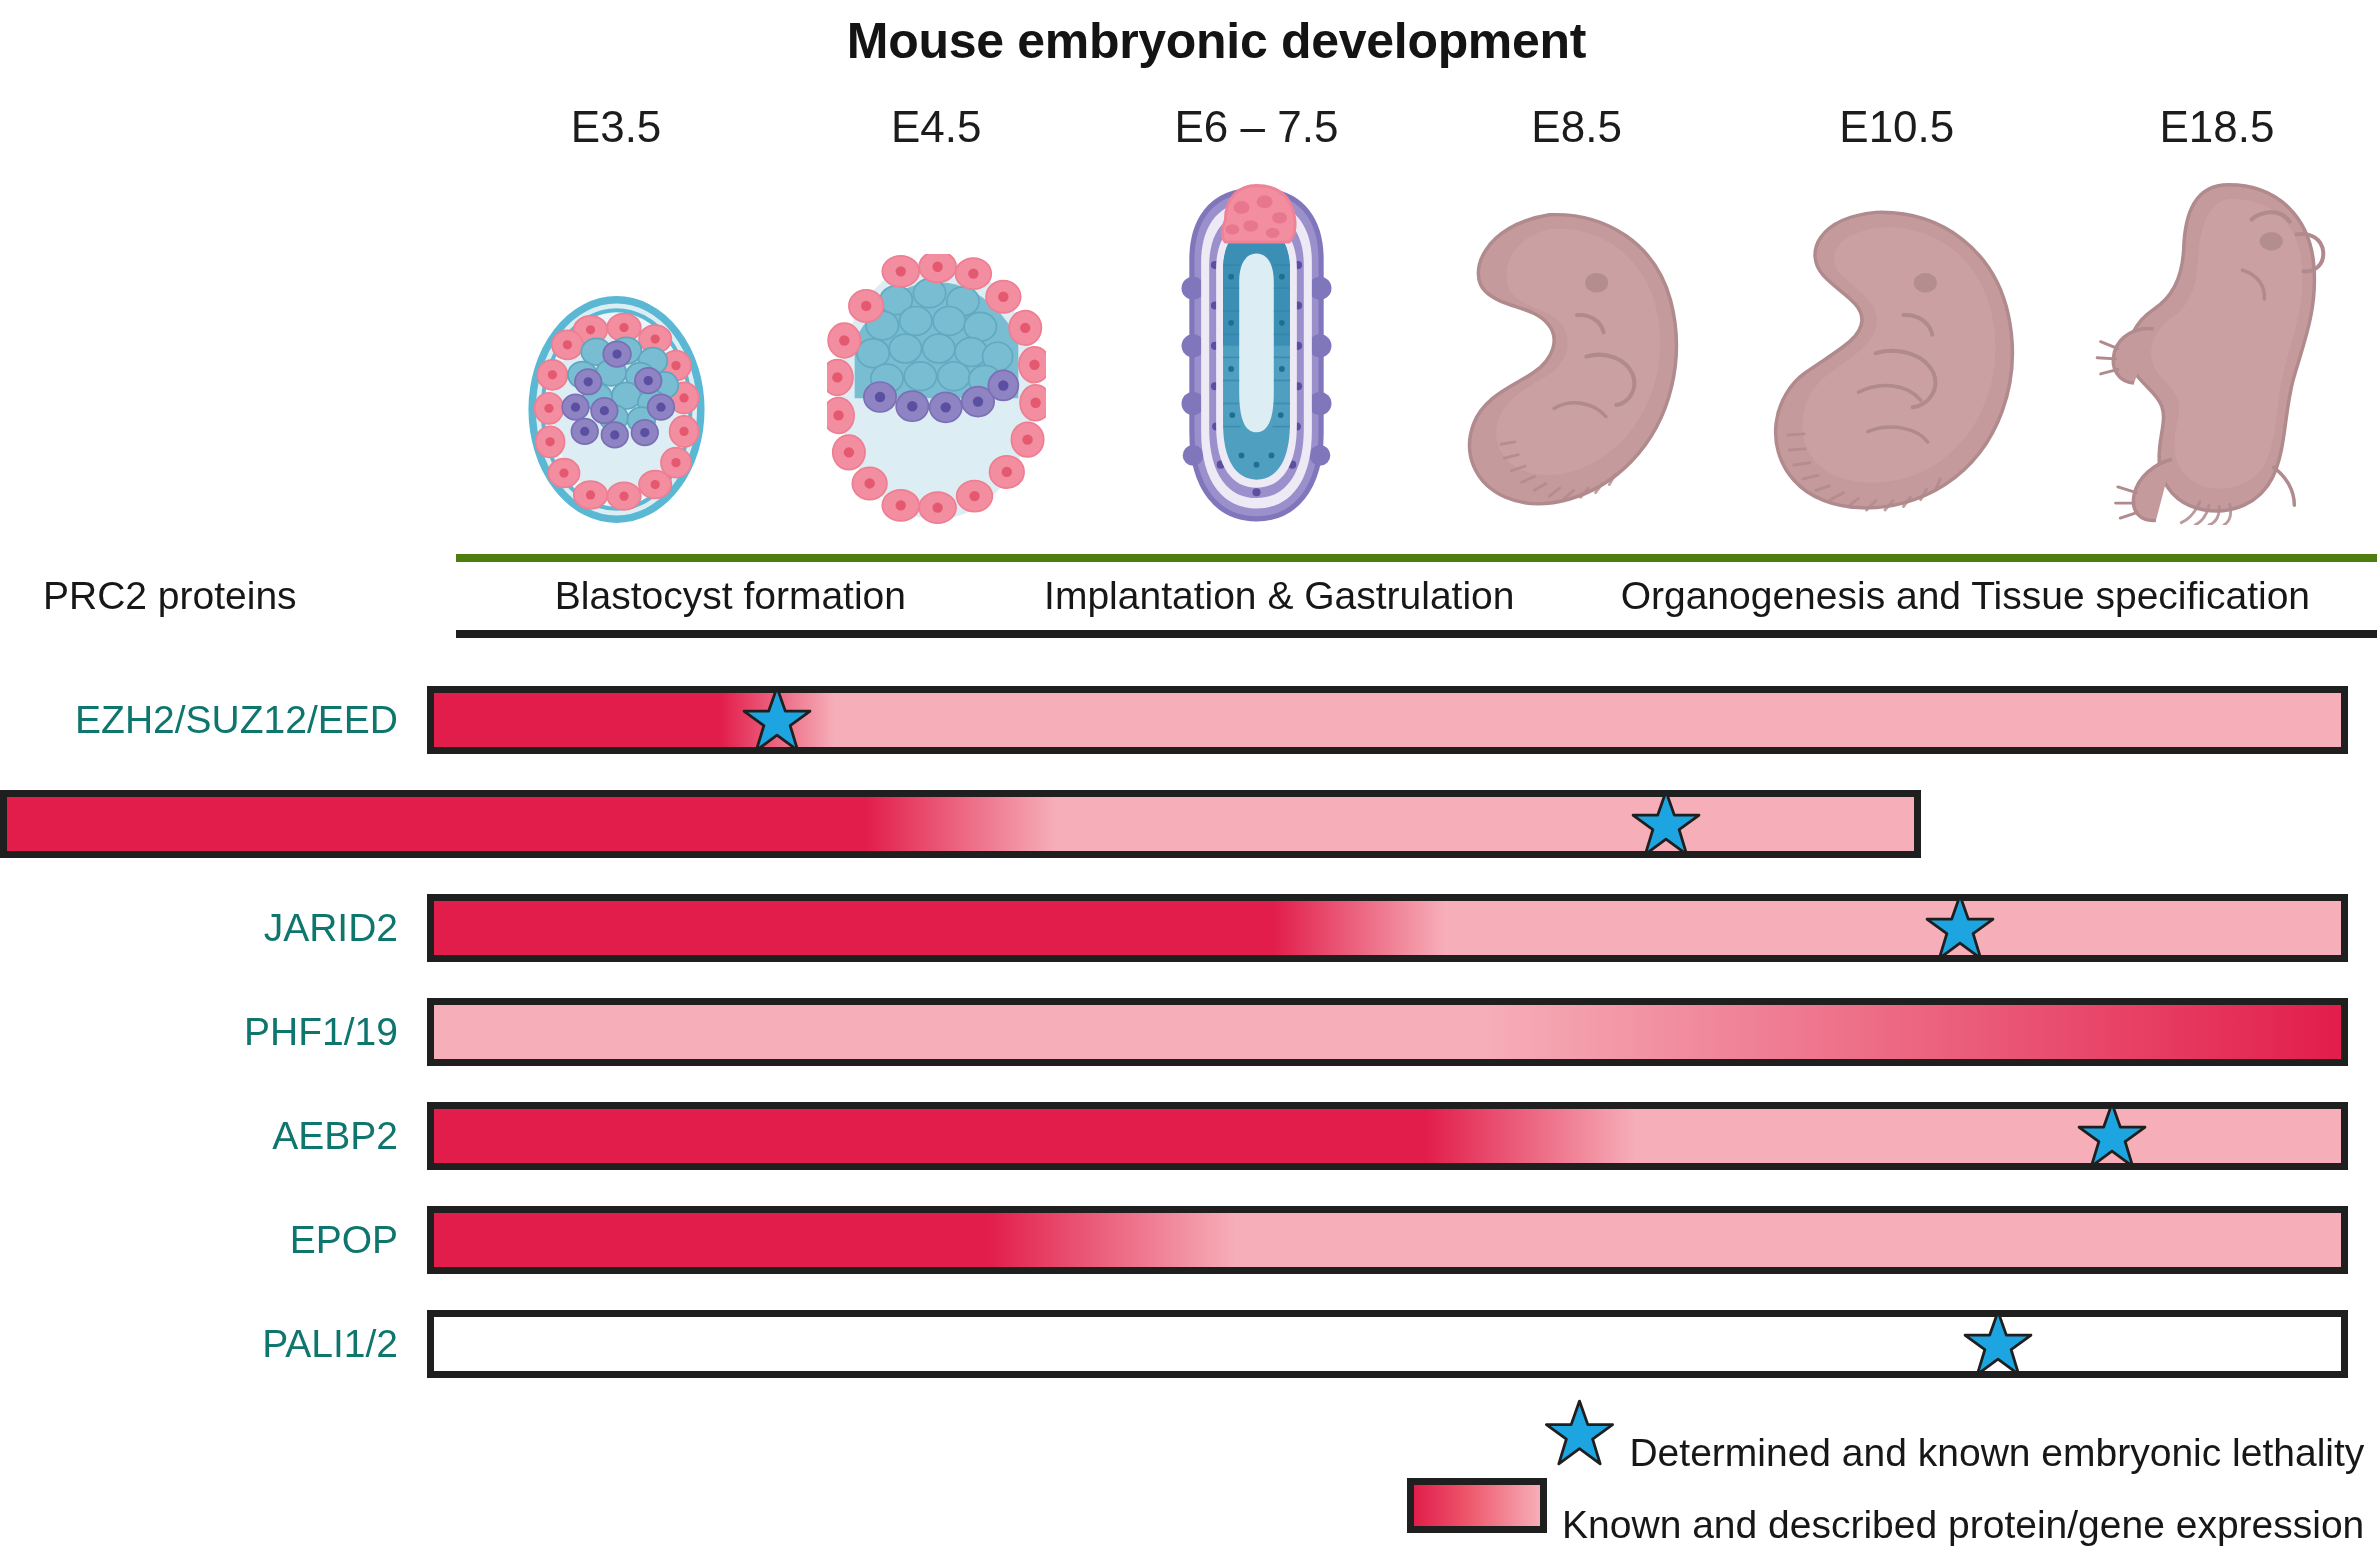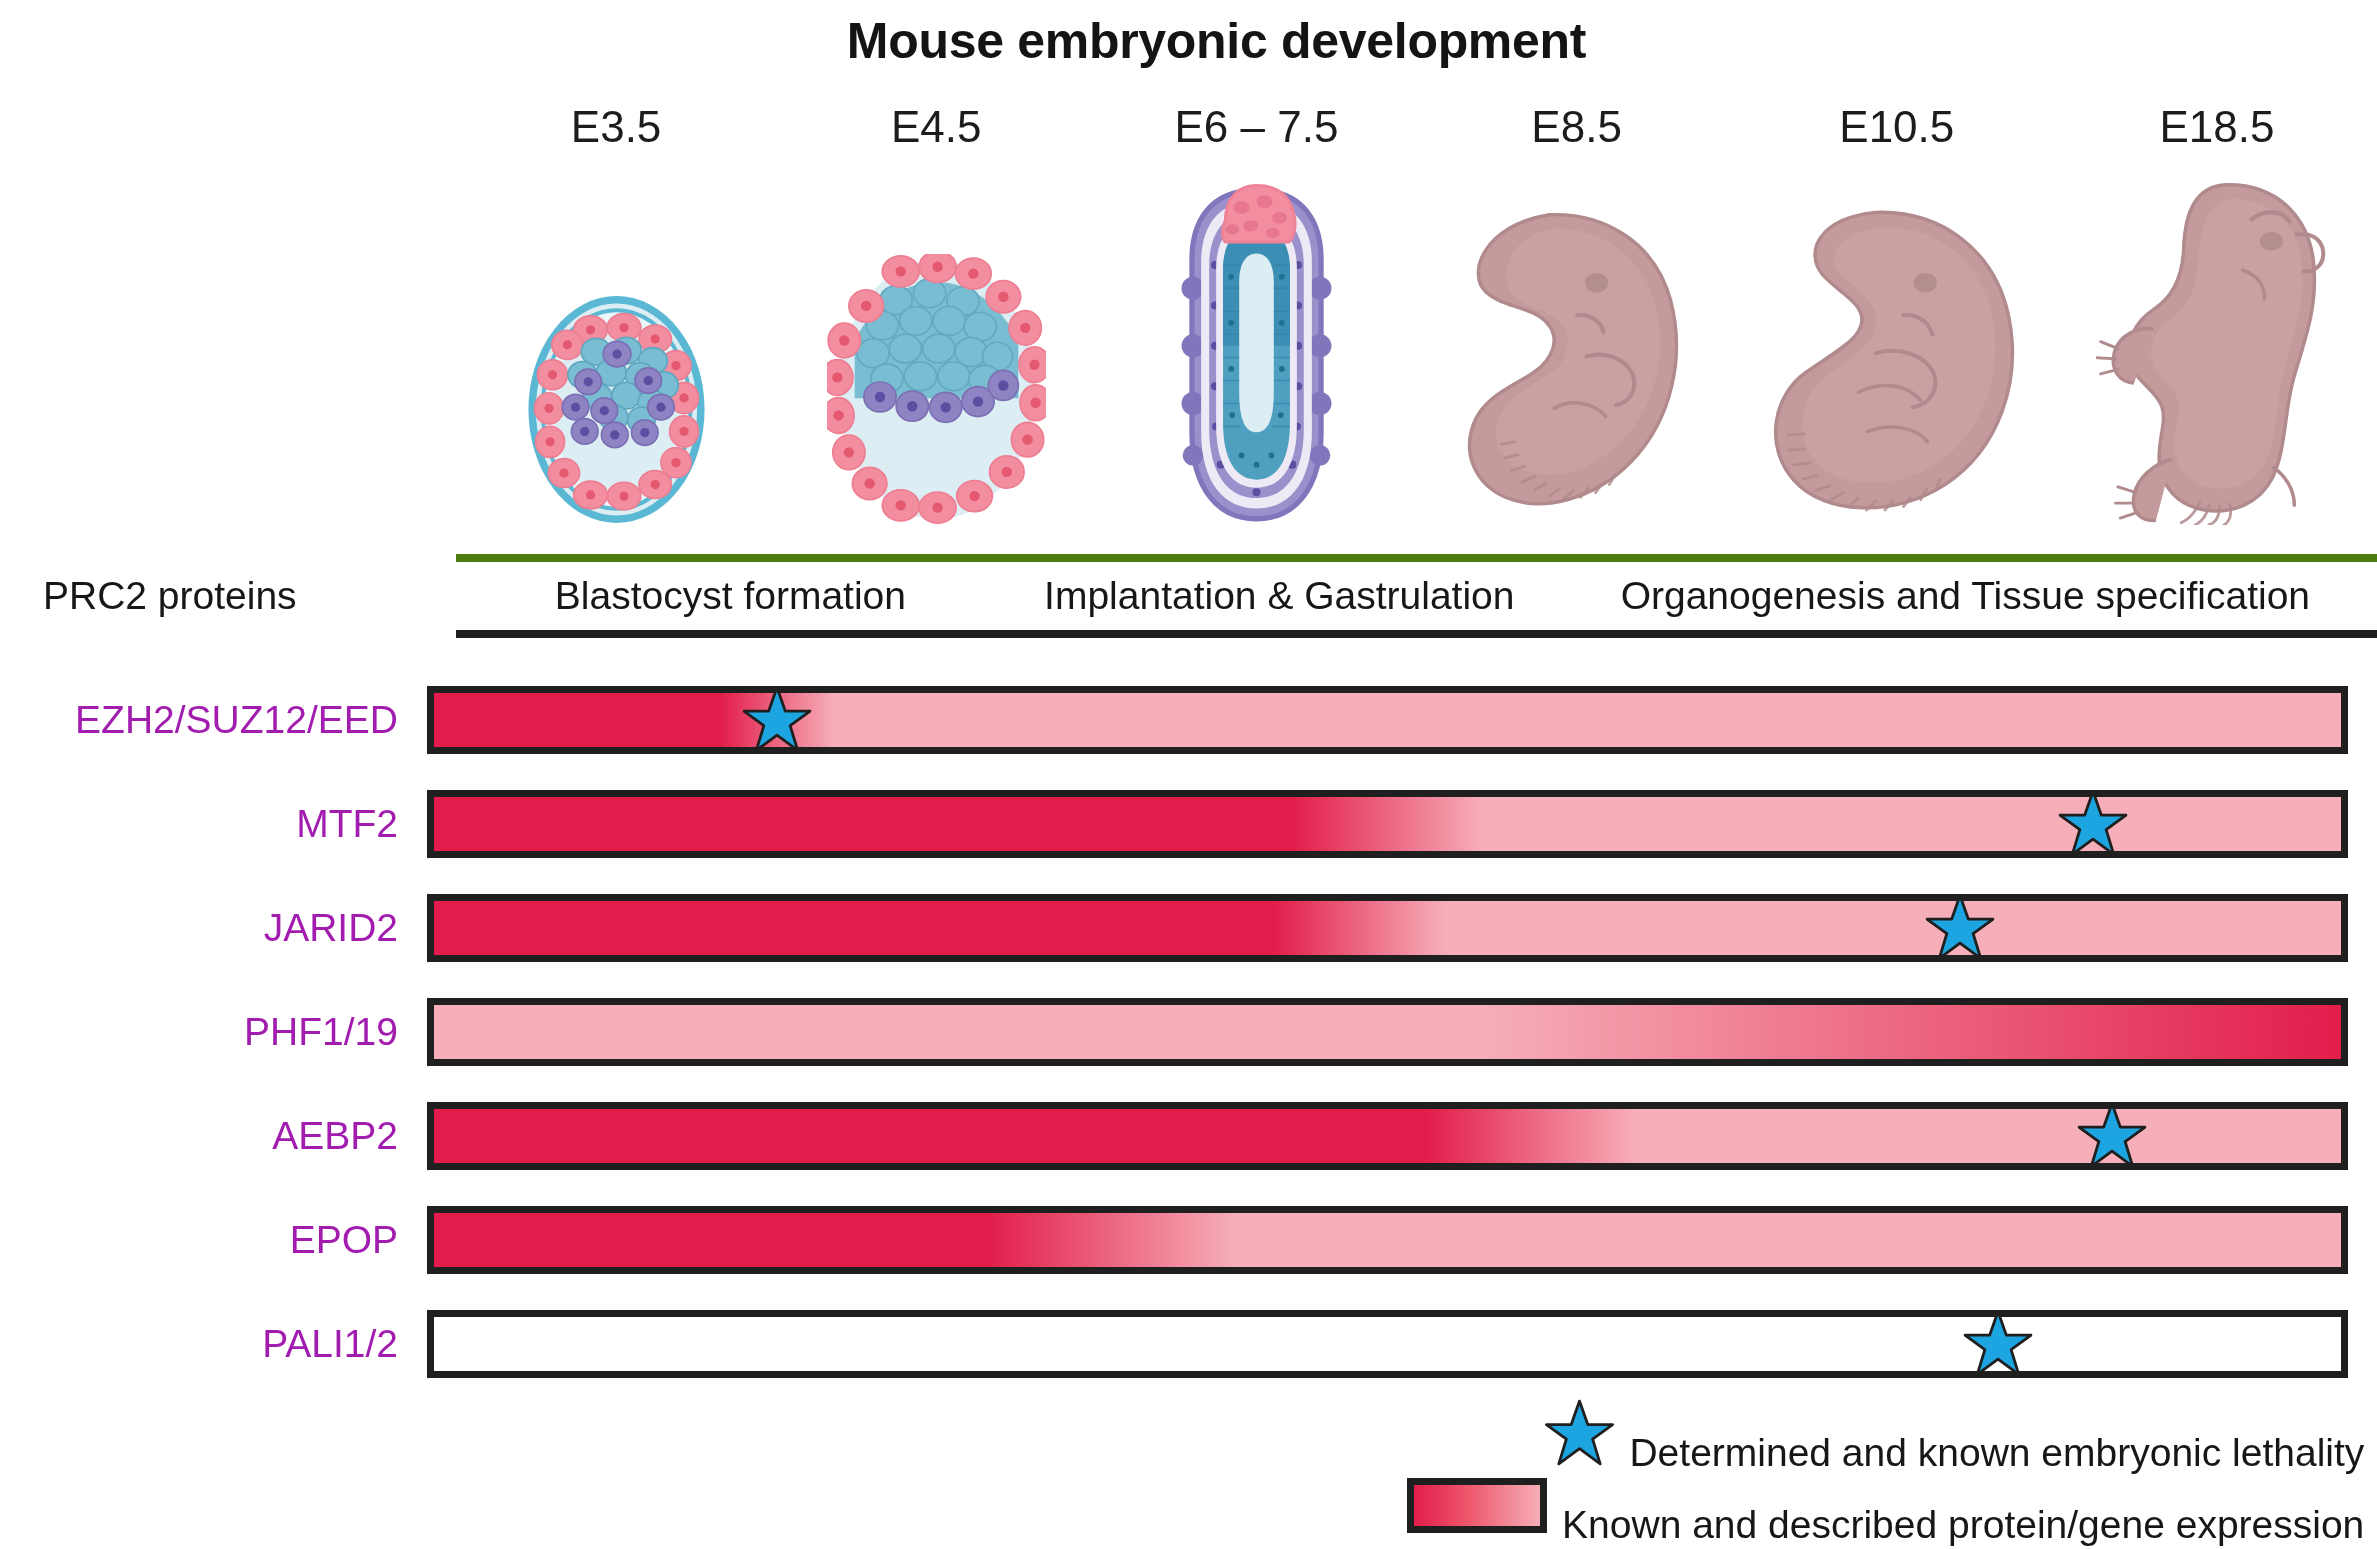--- a/index.html
+++ b/index.html
@@ -112,21 +112,21 @@
     height: 104px;
     display: flex;
     align-items: center;
   }
   .expr-row-label {
     width: 427px;
     box-sizing: border-box;
     padding-right: 29px;
     text-align: right;
     font-size: 39px;
-    color: #a21caf;
+    color: #0f766e;
     white-space: nowrap;
   }
   .expr-bar-wrap {
     position: relative;
     width: 1921px;
     height: 68px;
     border: 7.5px solid #1f1f1f;
     box-sizing: border-box;
     background: #ffffff;
   }
@@ -524,21 +524,20 @@
     <div class="expr-row">
       <div class="expr-row-label">EZH2/SUZ12/EED</div>
       <div class="expr-bar-wrap">
         <div class="expr-bar-fill" style="background: linear-gradient(to right, rgb(226, 29, 75) 0%, rgb(226, 29, 75) 15%, rgb(246, 174, 184) 21%, rgb(246, 174, 184) 100%);"></div>
         <svg viewBox="0 0 100 100" class="lethality-star" style="left: 18%;">
           <path d="M50 3 L62 37 L98 37 L69 58 L80 94 L50 72 L20 94 L31 58 L2 37 L38 37 Z" fill="#1CA5E0" stroke="#1f1f1f" stroke-width="4" stroke-linejoin="round"></path>
         </svg>
       </div>
     </div>
     <div class="expr-row">
-      <div class="expr-row-label">MTF2</div>
       <div class="expr-bar-wrap">
         <div class="expr-bar-fill" style="background: linear-gradient(to right, rgb(226, 29, 75) 0%, rgb(226, 29, 75) 45%, rgb(246, 174, 184) 55%, rgb(246, 174, 184) 100%);"></div>
         <svg viewBox="0 0 100 100" class="lethality-star" style="left: 87%;">
           <path d="M50 3 L62 37 L98 37 L69 58 L80 94 L50 72 L20 94 L31 58 L2 37 L38 37 Z" fill="#1CA5E0" stroke="#1f1f1f" stroke-width="4" stroke-linejoin="round"></path>
         </svg>
       </div>
     </div>
     <div class="expr-row">
       <div class="expr-row-label">JARID2</div>
       <div class="expr-bar-wrap">

